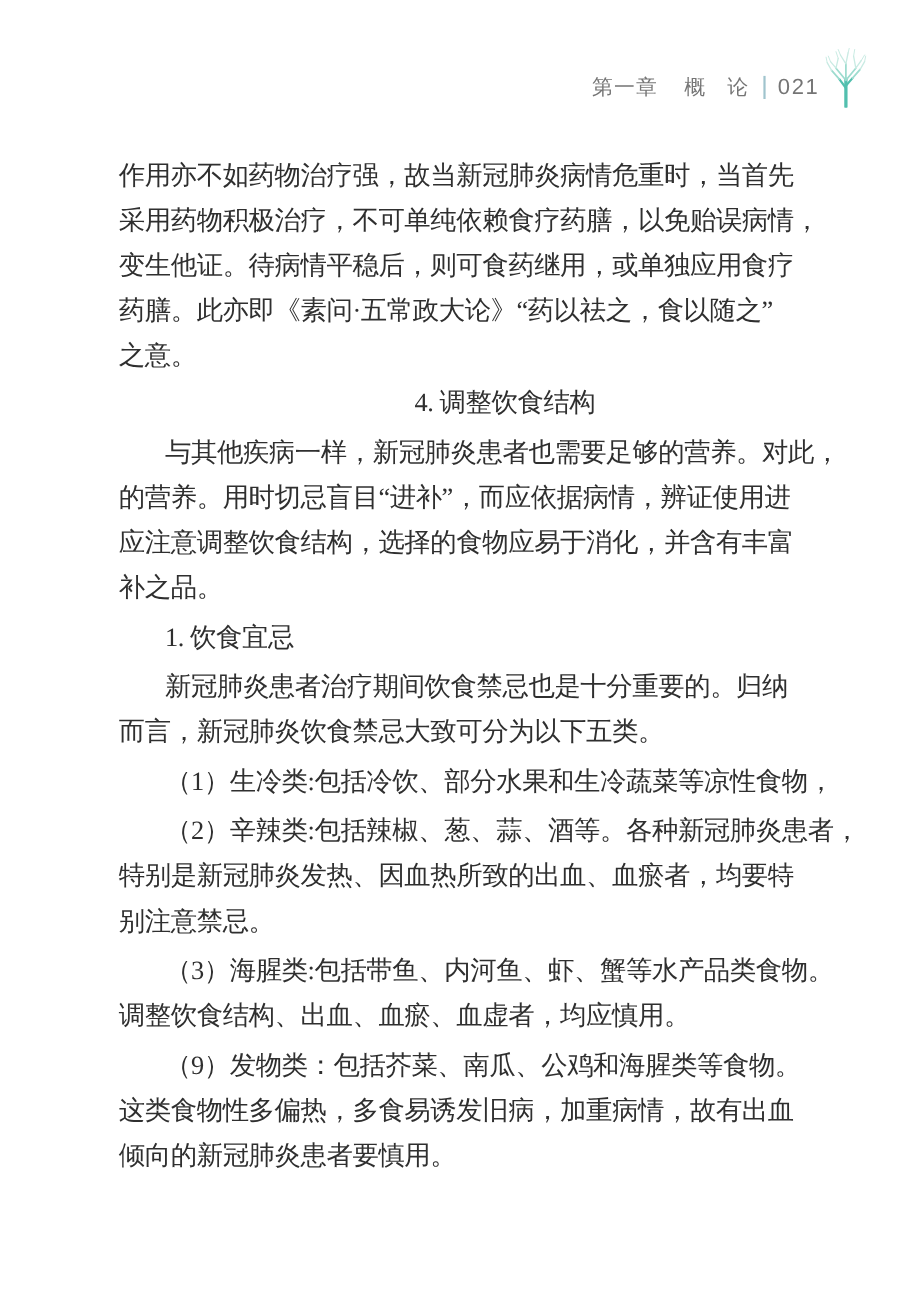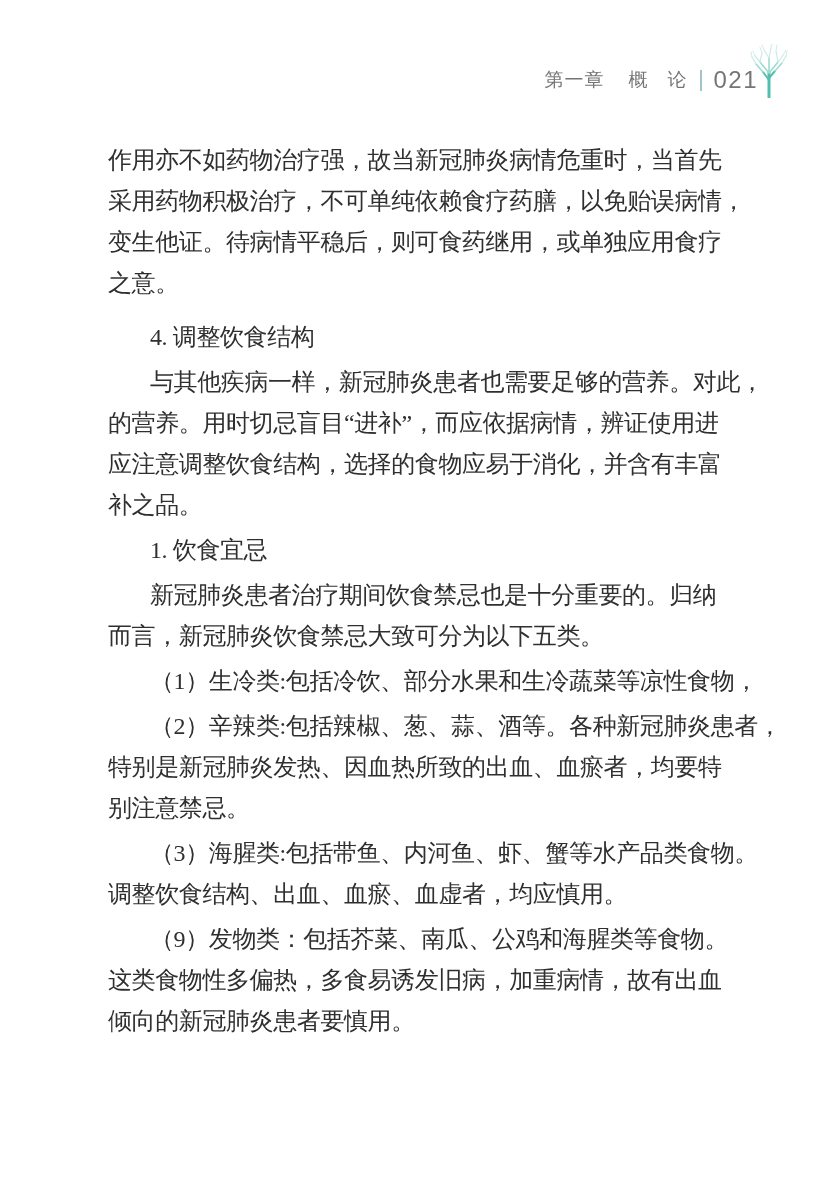--- a/index.html
+++ b/index.html
@@ -3,43 +3,43 @@
 <meta charset="utf-8">
 <style>
   html,body{margin:0;padding:0;}
   body{
     width:840px;height:1191px;position:relative;background:#ffffff;
     font-family:"Liberation Serif","DejaVu Serif",serif;
     overflow:hidden;
   }
   
   .page-header{
-    position:absolute;top:66px;right:82px;
+    position:absolute;top:66px;right:95px;
     display:flex;align-items:center;
     color:var(--header-text,#757575);
     font-size:19px;letter-spacing:1px;white-space:nowrap;
   }
   .page-header .chapter{margin-right:24px;}
   .page-header .title-a{margin-right:19px;}
   .page-header .title-b{margin-right:13px;}
   .page-header .divider{
     display:inline-block;width:2px;height:21px;
     background:var(--divider,#a0c4cd);margin-right:11px;
   }
-  .page-header .pagenum{letter-spacing:1.5px;font-family:"Liberation Sans","DejaVu Sans",sans-serif;font-size:24px;}
+  .page-header .pagenum{letter-spacing:1.5px;font-family:"Liberation Sans","DejaVu Sans",sans-serif;font-size:20px;}
   .tree{position:absolute;top:42px;right:52px;width:38px;height:56px;}
   
   .page-body{
     position:absolute;left:108px;top:140px;width:660px;
     color:var(--body-text,#2f2f2f);
     font-size:24px;line-height:41px;
   }
   .para{margin:0;}
   .para + .para{margin-top:4px;}
-  .para.extra-space{margin-top:13px;}
+  .para.extra-space{margin-top:2px;text-align:center;}
   .line{white-space:nowrap;letter-spacing:-0.4px;}
   .line.indent{text-indent:42px;}
 </style>
 </head>
 <body style="--body-text: #2f2f2f; --header-text: #757575; --divider: #a0c4cd; --tree-main: #52bfae; --tree-light: #9ddccf; --tree-faint: #c9ebe3;">
 
 <header class="page-header">
   <span class="chapter">第一章</span>
   <span class="title-a">概</span>
   <span class="title-b">论</span>
@@ -56,20 +56,21 @@
 
   <path d="M10 20 L5 14 M10 20 L12 11 M19 16 L14 8 M19 16 L21 6 M28 20 L33 13 M28 20 L26 9 M6 22 L2 15 M32 21 L36 14" stroke="var(--tree-faint)" stroke-width="1.2" stroke-linecap="round"></path>
   <path d="M5 14 L3 9 M12 11 L10 5 M14 8 L12 3 M21 6 L22 2 M33 13 L36 8 M26 9 L27 3 M2 15 L1 10 M36 14 L37 9" stroke="var(--tree-faint)" stroke-width="0.9" stroke-linecap="round"></path>
 </svg>
 
 <main class="page-body" id="page-body">
     <div class="para">
       <div class="line">作用亦不如药物治疗强，故当新冠肺炎病情危重时，当首先</div>
       <div class="line">采用药物积极治疗，不可单纯依赖食疗药膳，以免贻误病情，</div>
       <div class="line">变生他证。待病情平稳后，则可食药继用，或单独应用食疗</div>
+      <div class="line">药膳。此亦即《素问·五常政大论》“药以祛之，食以随之”</div>
       <div class="line">之意。</div>
     </div>
     <div class="para extra-space">
       <div class="line indent">4. 调整饮食结构</div>
     </div>
     <div class="para">
       <div class="line indent">与其他疾病一样，新冠肺炎患者也需要足够的营养。对此，</div>
       <div class="line">的营养。用时切忌盲目“进补”，而应依据病情，辨证使用进</div>
       <div class="line">应注意调整饮食结构，选择的食物应易于消化，并含有丰富</div>
       <div class="line">补之品。</div>

